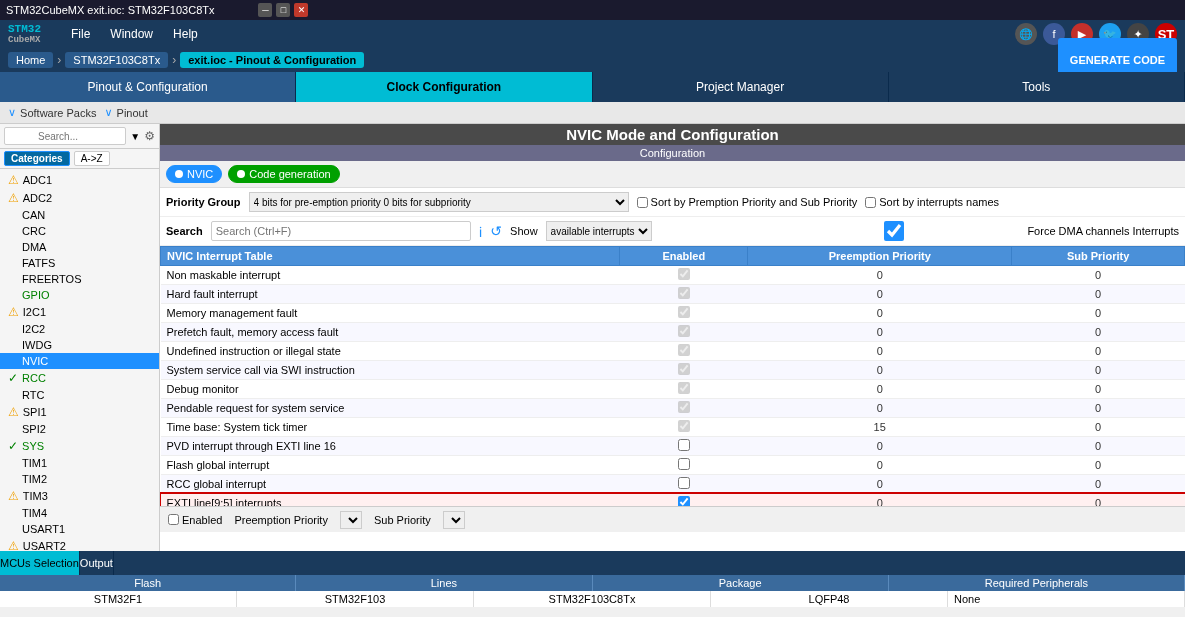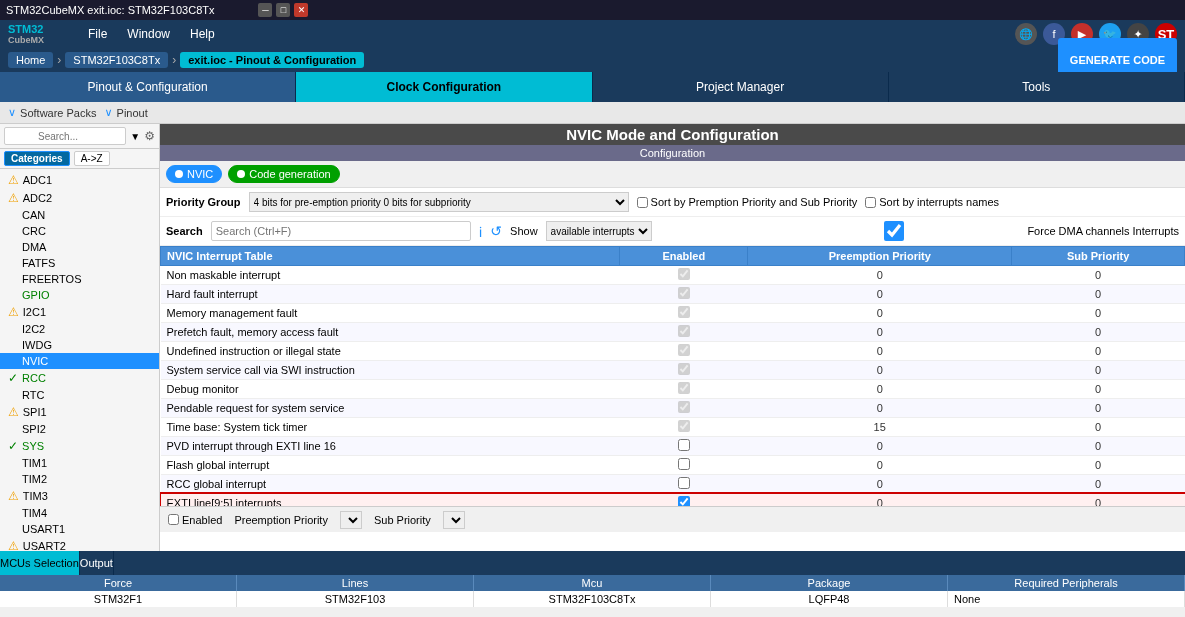--- a/index.html
+++ b/index.html
@@ -6,21 +6,21 @@
     body { font-family: Arial, sans-serif; font-size: 11px; background: #f0f0f0; width: 1185px; height: 617px; overflow: hidden; }
 
     
     #titlebar { background: #1a1a2e; color: #fff; height: 20px; display: flex; align-items: center; padding: 0 6px; font-size: 11px; gap: 44px; }
     #titlebar .win-controls { display: flex; gap: 4px; }
     #titlebar .win-btn { width: 14px; height: 14px; border-radius: 2px; background: #555; display: flex; align-items: center; justify-content: center; font-size: 9px; color: #fff; cursor: pointer; }
     #titlebar .win-btn.close { background: #c0392b; }
 
     
     #menubar { background: #1a3a5c; color: #fff; height: 28px; display: flex; align-items: center; padding: 0 8px; gap: 20px; }
-    #menubar .logo { display: flex; align-items: center; gap: 2px; font-size: 11px; font-weight: bold; color: #00bcd4; margin-right: 24px; }
+    #menubar .logo { display: flex; align-items: center; gap: 2px; font-size: 11px; font-weight: bold; color: #00bcd4; margin-right: 10px; font-family: Liberation Mono, monospace; }
     #menubar .logo-text { line-height: 1; }
     #menubar .logo-sub { font-size: 9px; color: #aaa; }
     #menubar .menu-item { color: #fff; cursor: pointer; font-size: 12px; }
     #menubar .social-icons { margin-left: auto; display: flex; align-items: center; gap: 6px; }
     #menubar .social-icon { width: 22px; height: 22px; border-radius: 50%; display: flex; align-items: center; justify-content: center; font-size: 11px; cursor: pointer; }
     #menubar .si-globe { background: #555; color: #fff; }
     #menubar .si-fb { background: #3b5998; color: #fff; }
     #menubar .si-yt { background: #c4302b; color: #fff; }
     #menubar .si-tw { background: #1da1f2; color: #fff; }
     #menubar .si-net { background: #444; color: #fff; }
@@ -441,23 +441,22 @@
   </div>
 </div>
 
 <div id="statusarea">
   <div class="status-tab active">MCUs Selection</div>
   <div class="status-tab">Output</div>
 </div>
 
 <div id="footer-row">
   <div id="bottom-header">
-    <div class="bt-cell">Force</div>
+    <div class="bt-cell">Flash</div>
     <div class="bt-cell">Lines</div>
-    <div class="bt-cell">Mcu</div>
     <div class="bt-cell">Package</div>
     <div class="bt-cell">Required Peripherals</div>
   </div>
   <div id="bottom-data-row" style="display:flex; background:#fff;">
     <div class="bd-cell">STM32F1</div>
     <div class="bd-cell">STM32F103</div>
     <div class="bd-cell">STM32F103C8Tx</div>
     <div class="bd-cell">LQFP48</div>
     <div class="bd-cell" style="display: flex; justify-content: space-between;">None</div>
   </div>

